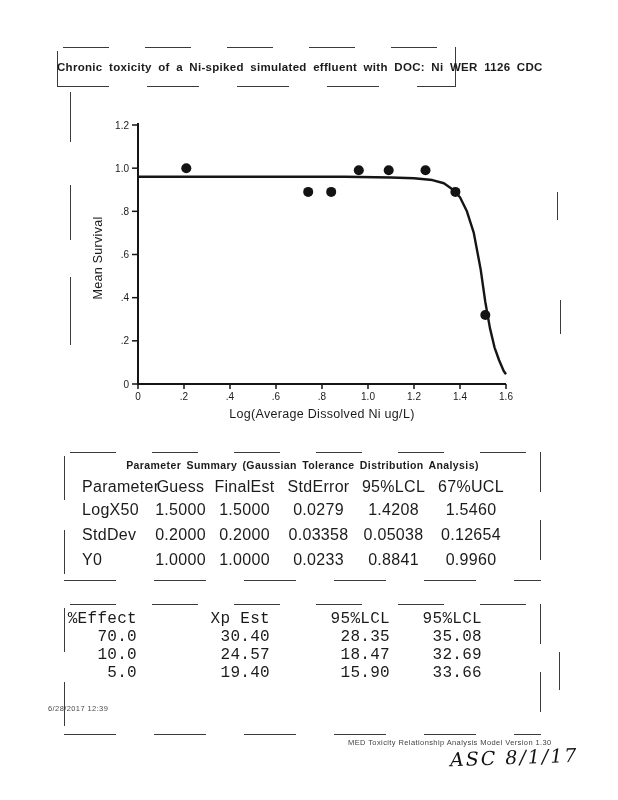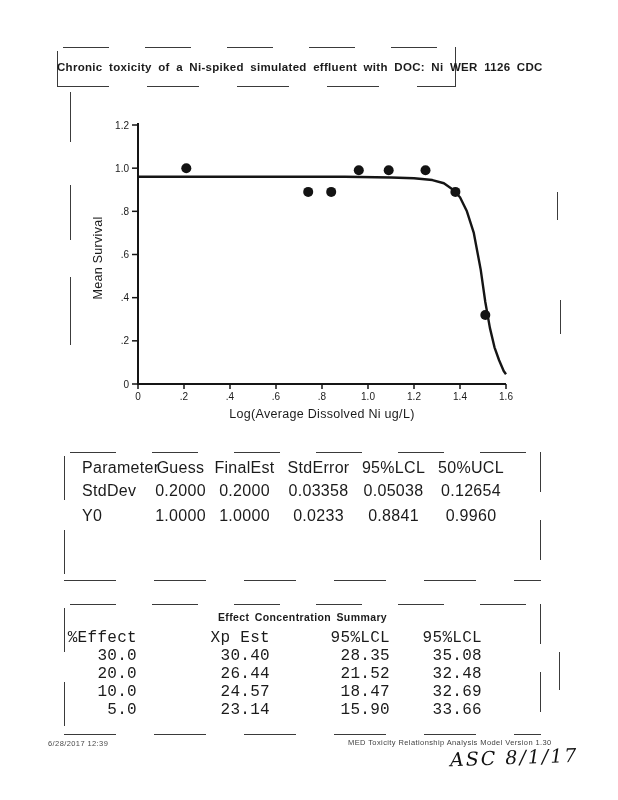--- a/index.html
+++ b/index.html
@@ -40,21 +40,21 @@
         white-space:nowrap;overflow:visible;}
   #param-table{width:446px;margin-top:6px;}
   #param-table th,#param-table td{text-align:center;height:25px;vertical-align:middle;}
   #param-table th:first-child,#param-table td:first-child{text-align:left;padding-left:18px;}
   #param-table thead th{height:20px;}
   #effect-table{width:418px;margin-top:6px;}
   #effect-table th,#effect-table td{text-align:right;height:17.5px;vertical-align:middle;font-family:Liberation Mono, monospace;}
   #effect-table thead th{height:18px;}
 
   .footer-text{position:absolute;font-size:7.5px;color:#4a4a4a;letter-spacing:.4px;white-space:nowrap;}
-  #footer-datetime{left:48px;top:739px;}
+  #footer-datetime{left:48px;top:704px;}
   #footer-app{left:348px;top:738px;color:#3f3f3f;}
   #handwriting{
     position:absolute;left:450px;top:746px;font-family:"DejaVu Serif",serif;
     font-style:italic;font-size:19px;color:#111;transform:rotate(-2deg);
     letter-spacing:2px;white-space:nowrap;
   }
   .artifact{position:absolute;background:#3c3c3c;}
 </style>
 </head>
 <body>
@@ -109,40 +109,49 @@
         <circle cx="328.70000000000005" cy="62.32499999999999" r="5" fill="#131313"></circle>
         <circle cx="365.5" cy="62.32499999999999" r="5" fill="#131313"></circle>
         <circle cx="395.4" cy="83.90833333333333" r="5" fill="#131313"></circle>
         <circle cx="425.3" cy="206.93333333333334" r="5" fill="#131313"></circle>
         <text x="262" y="310" text-anchor="middle" font-size="12.5px" letter-spacing="0.3px">Log(Average Dissolved Ni ug/L)</text>
         <text x="42" y="150" text-anchor="middle" font-size="12.5px" transform="rotate(-90 42 150)" letter-spacing="0.3px">Mean Survival</text>
       </svg>
   </div>
 
   <div id="param-box" class="scanbox">
+    <div class="box-title">Parameter Summary (Gaussian Tolerance Distribution Analysis)</div>
     <table id="param-table">
         <colgroup>
           <col style="width: 90px;">
           <col style="width: 53px;">
           <col style="width: 75px;">
           <col style="width: 73px;">
           <col style="width: 77px;">
           <col style="width: 78px;">
         </colgroup>
       <thead>
           <tr>
             <th>Parameter</th>
             <th>Guess</th>
             <th>FinalEst</th>
             <th>StdError</th>
             <th>95%LCL</th>
-            <th>50%UCL</th>
+            <th>67%UCL</th>
           </tr>
         </thead>
       <tbody>
+          <tr>
+            <td>LogX50</td>
+            <td>1.5000</td>
+            <td>1.5000</td>
+            <td>0.0279</td>
+            <td>1.4208</td>
+            <td>1.5460</td>
+          </tr>
           <tr>
             <td>StdDev</td>
             <td>0.2000</td>
             <td>0.2000</td>
             <td>0.03358</td>
             <td>0.05038</td>
             <td>0.12654</td>
           </tr>
           <tr>
             <td>Y0</td>
@@ -150,58 +159,51 @@
             <td>1.0000</td>
             <td>0.0233</td>
             <td>0.8841</td>
             <td>0.9960</td>
           </tr>
         </tbody>
     </table>
   </div>
 
   <div id="effect-box" class="scanbox">
-    <div class="box-title">Effect Concentration Summary</div>
     <table id="effect-table">
         <colgroup>
           <col style="width: 73px;">
           <col style="width: 133px;">
           <col style="width: 120px;">
           <col style="width: 92px;">
         </colgroup>
       <thead>
           <tr>
             <th>%Effect</th>
             <th>Xp Est</th>
             <th>95%LCL</th>
             <th>95%LCL</th>
           </tr>
         </thead>
       <tbody>
           <tr>
-            <td>30.0</td>
+            <td>70.0</td>
             <td>30.40</td>
             <td>28.35</td>
             <td>35.08</td>
-          </tr>
-          <tr>
-            <td>20.0</td>
-            <td>26.44</td>
-            <td>21.52</td>
-            <td>32.48</td>
           </tr>
           <tr>
             <td>10.0</td>
             <td>24.57</td>
             <td>18.47</td>
             <td>32.69</td>
           </tr>
           <tr>
             <td>5.0</td>
-            <td>23.14</td>
+            <td>19.40</td>
             <td>15.90</td>
             <td>33.66</td>
           </tr>
         </tbody>
     </table>
   </div>
 
   <div id="footer-datetime" class="footer-text">6/28/2017   12:39</div>
   <div id="footer-app" class="footer-text">MED Toxicity Relationship Analysis Model   Version 1.30</div>
   <div id="handwriting">ASC  8/1/17</div>

